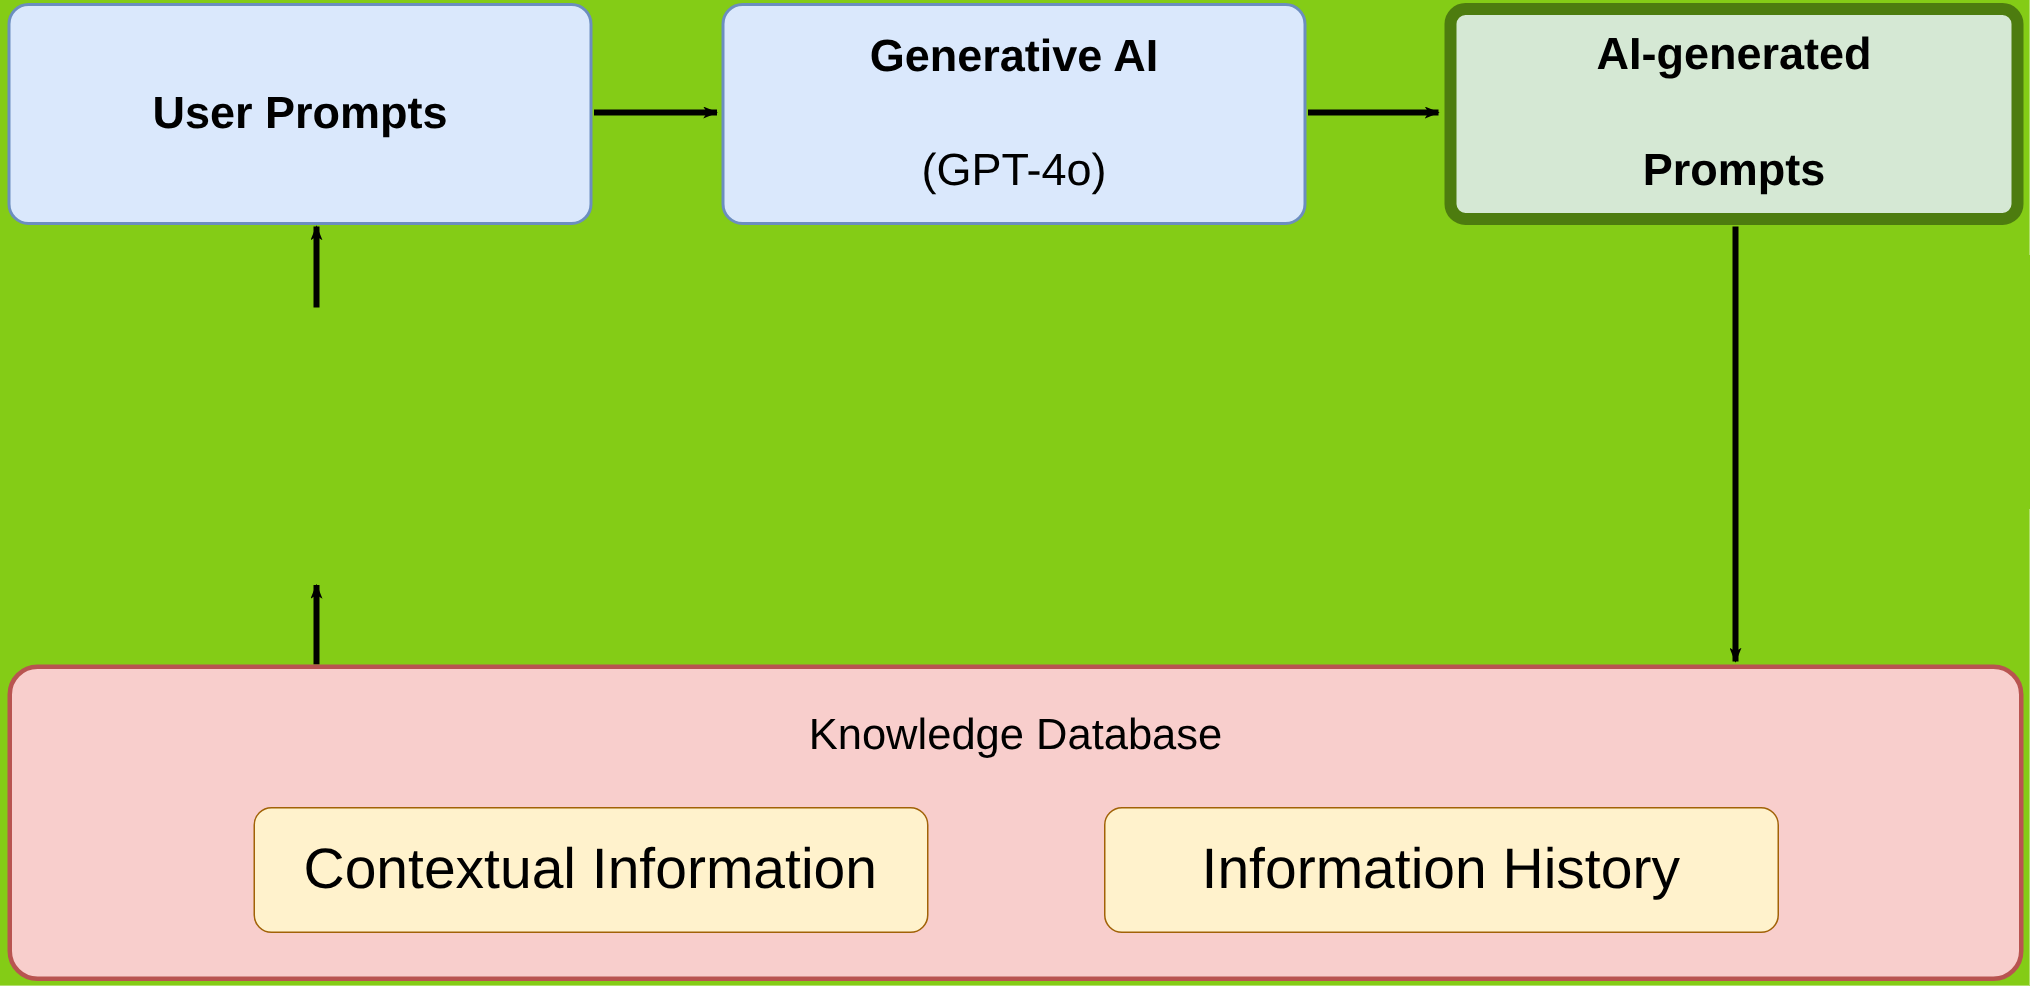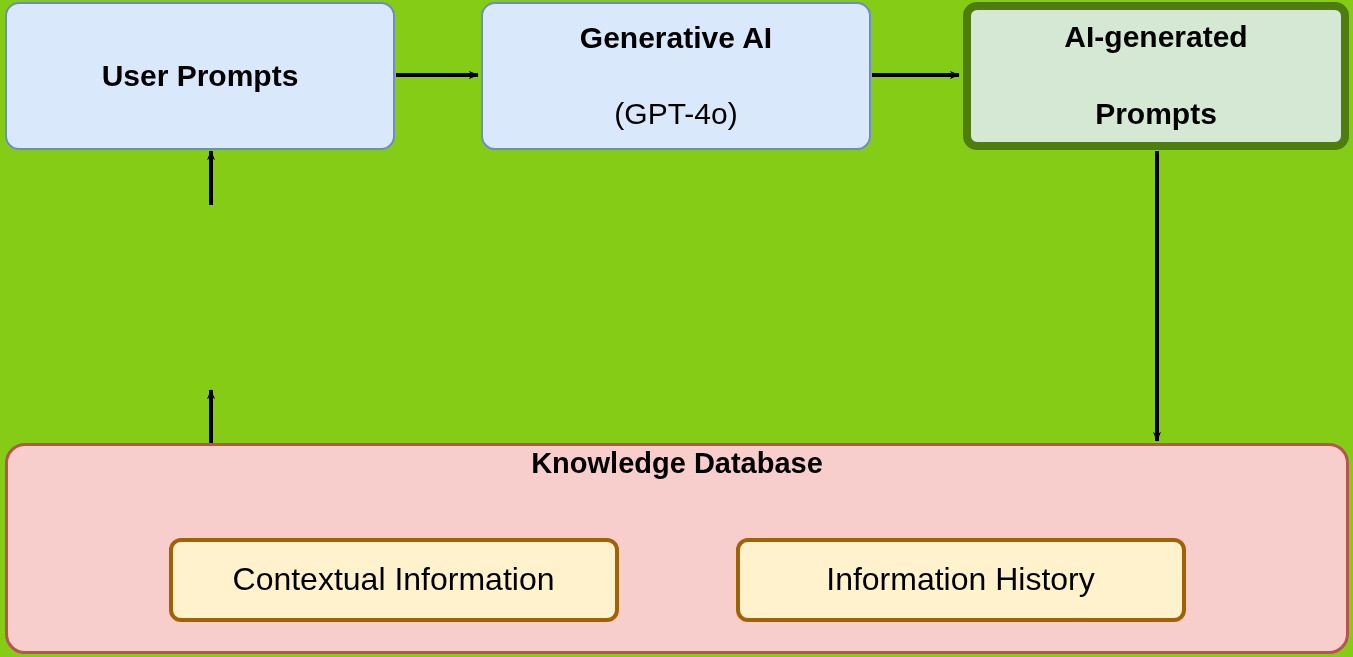--- a/index.html
+++ b/index.html
@@ -85,43 +85,44 @@
     left: 5px;
     top: 443px;
     width: 1344px;
     height: 211px;
     background: #f8cecc;
     border: 3px solid #b85450;
     border-radius: 20px;
     justify-content: flex-start;
   }
   .kdb-title {
+    margin-top: 27px;
     font-size: 29px;
-    font-weight: bold;
+    font-weight: normal;
   }
   .kdb-children {
     position: absolute;
     left: 0;
     top: 92px;
     width: 100%;
     display: flex;
     justify-content: center;
     gap: 117px;
   }
   .sub-box {
     box-sizing: border-box;
     width: 450px;
     height: 84px;
     background: #fff2cc;
-    border: 4px solid #a16207;
+    border: 1px solid #a16207;
     border-radius: 12px;
     display: flex;
     align-items: center;
     justify-content: center;
-    font-size: 32px;
+    font-size: 38px;
     color: #000000;
   }
   
   #arrow-layer {
     position: absolute;
     left: 0;
     top: 0;
     width: 1353px;
     height: 657px;
     pointer-events: none;

